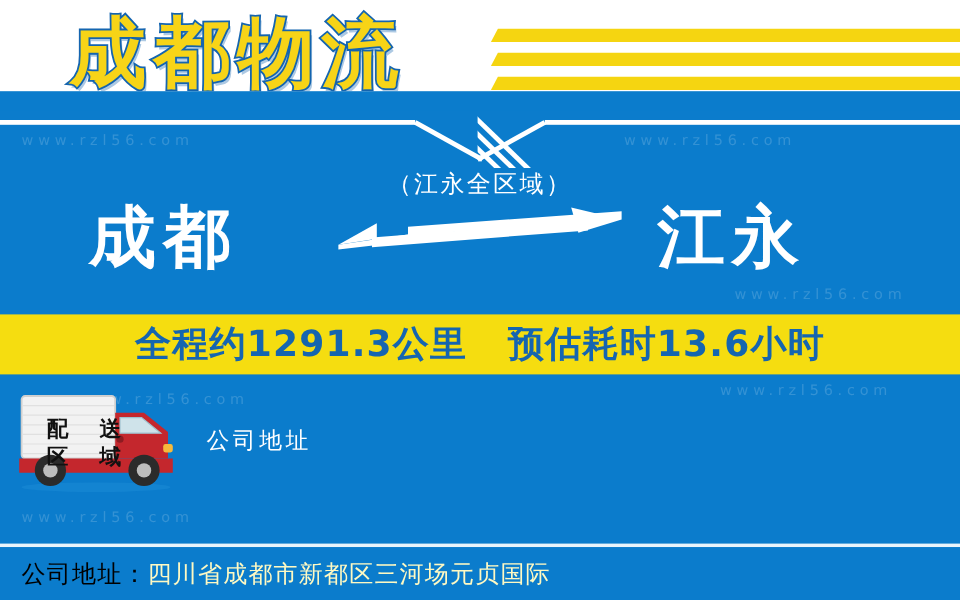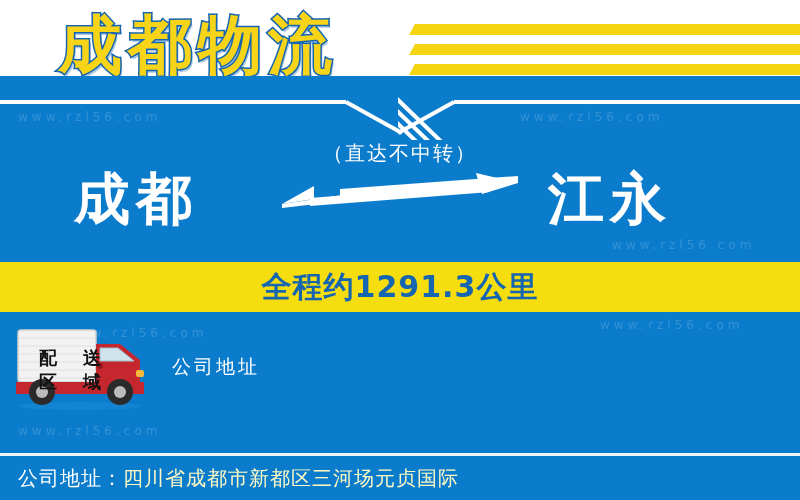--- a/index.html
+++ b/index.html
@@ -78,21 +78,21 @@
     display:flex;flex-wrap:wrap;align-content:center;justify-content:space-between;
     color:#111;font-size:18px;font-weight:bold;line-height:24px;
   }
   .boxtext span{width:36px;text-align:center;}
   .area-label{position:absolute;left:172px;top:36px;color:#ffffff;font-size:19px;letter-spacing:3px;white-space:nowrap;}
 
   
   .divider{position:absolute;left:0;top:453px;width:800px;height:3px;background:#eaf4fb;}
   .footer{position:absolute;left:0;top:456px;width:800px;height:44px;background:#0b7ccc;}
   .footer .addr{position:absolute;left:18px;top:9px;font-size:20px;letter-spacing:1px;white-space:nowrap;}
-  .footer .addr .lab{color:#ffffff;}
+  .footer .addr .lab{color:#000000;}
   .footer .addr .val{color:#fef9c3;}
 
   
   .wm{position:absolute;color:rgba(255,255,255,.17);font-size:12px;letter-spacing:4px;
       white-space:nowrap;font-weight:normal;pointer-events:none;}
 </style>
 </head>
 <body>
 
 <div class="banner">
@@ -125,35 +125,36 @@
   <div class="wm" style="left:520px;top:110px;">www.rzl56.com</div>
   <div class="wm" style="left:612px;top:238px;">www.rzl56.com</div>
   <div class="wm" style="left:600px;top:318px;">www.rzl56.com</div>
   <div class="wm" style="left:64px;top:326px;">www.rzl56.com</div>
   <div class="wm" style="left:18px;top:424px;">www.rzl56.com</div>
 
   <div class="city from">成都</div>
   <div class="city to">江永</div>
 
   <div class="mid">
-    <div class="sub1">（直达不中转）</div>
+    <div class="sub1">（江永全区域）</div>
     <div class="arrow">
       <svg width="240" height="44" viewBox="0 0 240 44" xmlns="http://www.w3.org/2000/svg">
         <polygon points="2,32 96,18 96,25 2,36" fill="#ffffff"></polygon>
         <polygon points="2,32 34,14 34,27" fill="#ffffff"></polygon>
         <polygon points="238,11 60,24 60,17 238,4" fill="#ffffff"></polygon>
         <polygon points="238,11 196,1 202,22" fill="#ffffff"></polygon>
         <polygon points="30,26 210,12 210,20 30,34" fill="#ffffff"></polygon>
       </svg>
     </div>
   </div>
 
   <div class="yellow">
     <div class="row">
       <span>全程约1291.3公里</span>
+      <span>预估耗时13.6小时</span>
     </div>
   </div>
 
   <div class="deliver">
     <div class="truck">
       <svg width="148" height="84" viewBox="0 0 148 84" xmlns="http://www.w3.org/2000/svg">
         <ellipse cx="72" cy="80" rx="62" ry="4" fill="#1b8ad6" opacity=".55"></ellipse>
 
         <rect x="10" y="4" width="78" height="52" rx="3" fill="#f2f2f2" stroke="#cfcfcf" stroke-width="1.5"></rect>
         <g stroke="#e0e0e0" stroke-width="1">

